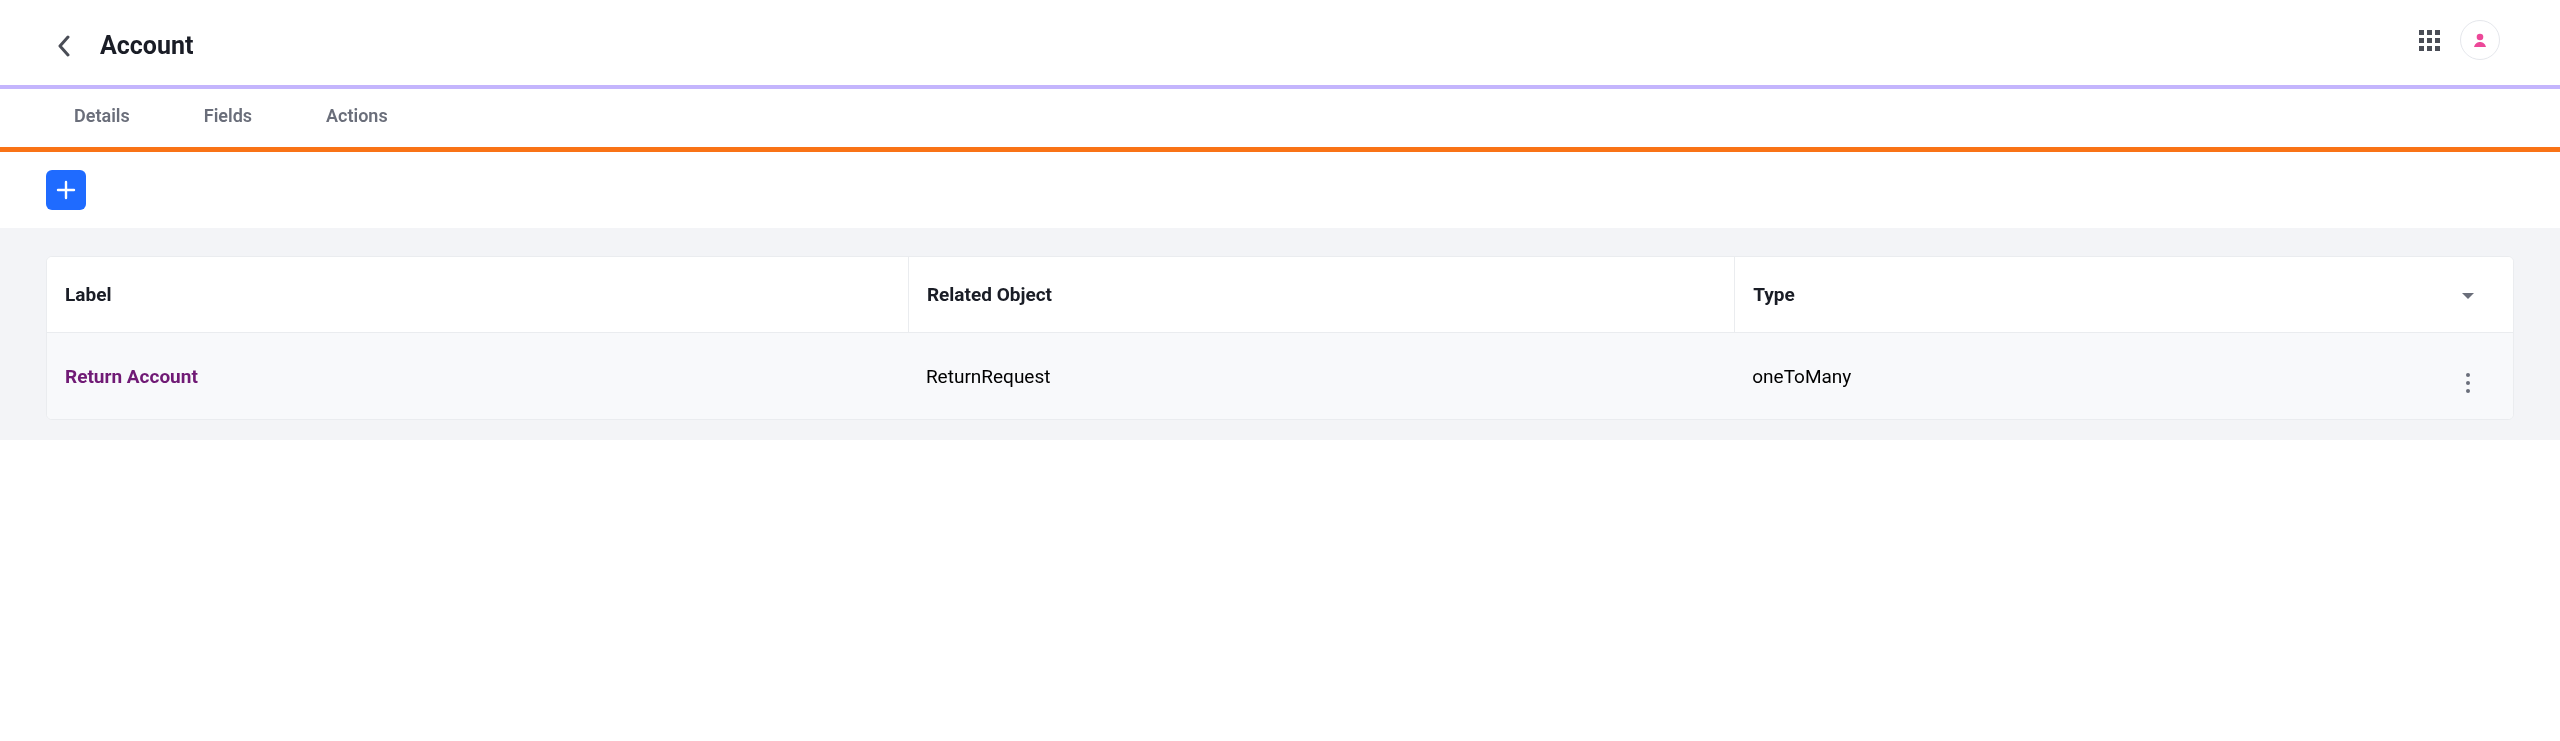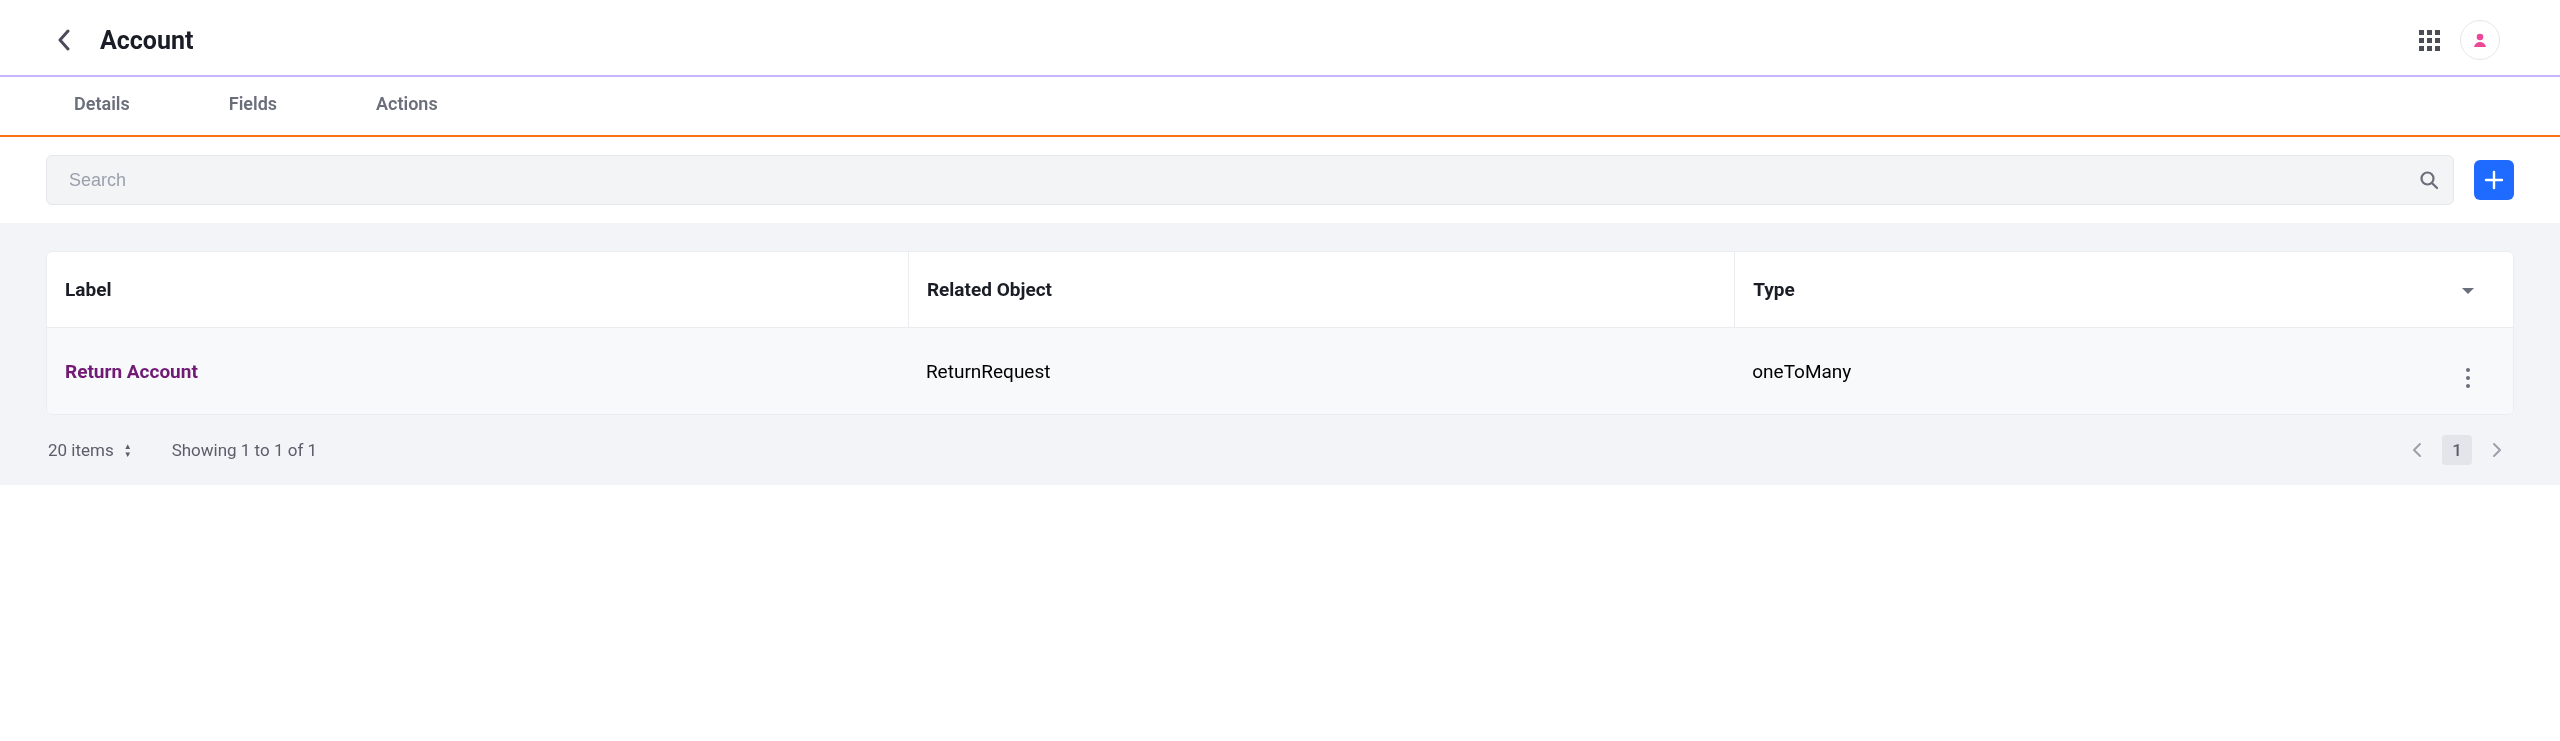--- a/index.html
+++ b/index.html
@@ -1,25 +1,25 @@
 <!DOCTYPE html>
 <html><head>
 <meta charset="utf-8">
 <style>
 *{margin:0;padding:0;box-sizing:border-box}
 body{font-family:-apple-system,BlinkMacSystemFont,"Segoe UI",Roboto,sans-serif;background:#fff;color:#1a1d26}
-.header{display:flex;justify-content:space-between;align-items:center;padding:20px 60px 15px 52px;border-bottom:2px solid #c4b5fd}
+.header{display:flex;justify-content:space-between;align-items:flex-end;padding:20px 60px 25px 52px;border-bottom:4px solid #c4b5fd}
 .header-left{display:flex;align-items:center;gap:24px}
 .back-btn{width:24px;height:24px;display:flex;align-items:center;justify-content:center;cursor:pointer;color:#4a4d56}
 .page-title{font-size:25px;font-weight:700;color:#1a1d26}
 .header-right{display:flex;align-items:center;gap:20px}
 .apps-icon{display:grid;grid-template-columns:repeat(3,5px);grid-template-rows:repeat(3,5px);gap:3px;cursor:pointer}
 .apps-icon span{width:5px;height:5px;background:#4a4d56}
 .avatar{width:40px;height:40px;border-radius:50%;border:1px solid #e5e7ec;display:flex;align-items:center;justify-content:center;cursor:pointer}
-.tabs{display:flex;gap:59px;padding:0 54px;border-bottom:2px solid #f97316}
+.tabs{display:flex;gap:34px;padding:0 54px;border-bottom:5px solid #f97316}
 .tab{padding:16px 20px 18px 20px;font-size:18px;font-weight:600;color:#6a6e7a;cursor:pointer;border-bottom:4px solid transparent;margin-bottom:-1px}
 .tab.active{color:#1a1d26;border-bottom-color:#7a99f0}
 .toolbar{display:flex;align-items:center;gap:20px;padding:18px 46px;background:#fff}
 .search-box{flex:1;display:flex;align-items:center;background:#f3f4f6;border:1px solid #e5e7ec;border-radius:6px;padding:0 14px 0 22px;height:50px}
 .search-input{flex:1;background:none;border:none;outline:none;font-size:18px;color:#6a6e7a}
 .search-input::placeholder{color:#9aa0ac}
 .search-icon{color:#6a6e7a}
 .add-btn{width:40px;height:40px;background:#1f6bff;border-radius:6px;display:flex;align-items:center;justify-content:center;cursor:pointer;color:#fff}
 .content{background:#f3f4f7;padding:28px 46px 20px 46px}
 .table{width:100%;border:1px solid #eaecef;border-radius:6px;overflow:hidden;background:#fff;border-collapse:separate;border-spacing:0}
@@ -73,27 +73,20 @@
   </div>
 </div>
 
 <div class="tabs">
   <div class="tab">Details</div>
   <div class="tab">Fields</div>
   <div class="tab">Actions</div>
 </div>
 
 <div class="toolbar">
-  <div class="search-box">
-    <input class="search-input" placeholder="Search" style="">
-    <svg class="search-icon" width="20" height="20" viewBox="0 0 20 20" fill="none">
-        <circle cx="8.5" cy="8.5" r="6" stroke="currentColor" stroke-width="2.2"></circle>
-        <path d="M13.5 13.5L18 18" stroke="currentColor" stroke-width="2.2" stroke-linecap="round"></path>
-      </svg>
-  </div>
   <div class="add-btn">
     <svg width="22" height="22" viewBox="0 0 22 22">
         <path d="M11 3v16M3 11h16" stroke="currentColor" stroke-width="2.4" stroke-linecap="round"></path>
       </svg>
   </div>
 </div>
 
 <div class="content">
   <table class="table">
     <thead>
@@ -117,38 +110,13 @@
           <div class="kebab">
               <span></span>
               <span></span>
               <span></span>
             </div>
         </td>
       </tr>
     </tbody>
   </table>
 
-  <div class="footer">
-    <div class="footer-left">
-      <div class="items-per-page">
-        <span>20 items</span>
-        <span class="sort-arrows">
-            <span>▲</span>
-            <span>▼</span>
-          </span>
-      </div>
-      <div>Showing 1 to 1 of 1</div>
-    </div>
-    <div class="pagination">
-      <div class="page-btn">
-        <svg width="10" height="16" viewBox="0 0 10 16" fill="none">
-            <path d="M8 2L2 8l6 6" stroke="currentColor" stroke-width="2" stroke-linecap="round" stroke-linejoin="round"></path>
-          </svg>
-      </div>
-      <div class="page-num">1</div>
-      <div class="page-btn">
-        <svg width="10" height="16" viewBox="0 0 10 16" fill="none">
-            <path d="M2 2l6 6-6 6" stroke="currentColor" stroke-width="2" stroke-linecap="round" stroke-linejoin="round"></path>
-          </svg>
-      </div>
-    </div>
-  </div>
 </div>
 
 </body></html>

